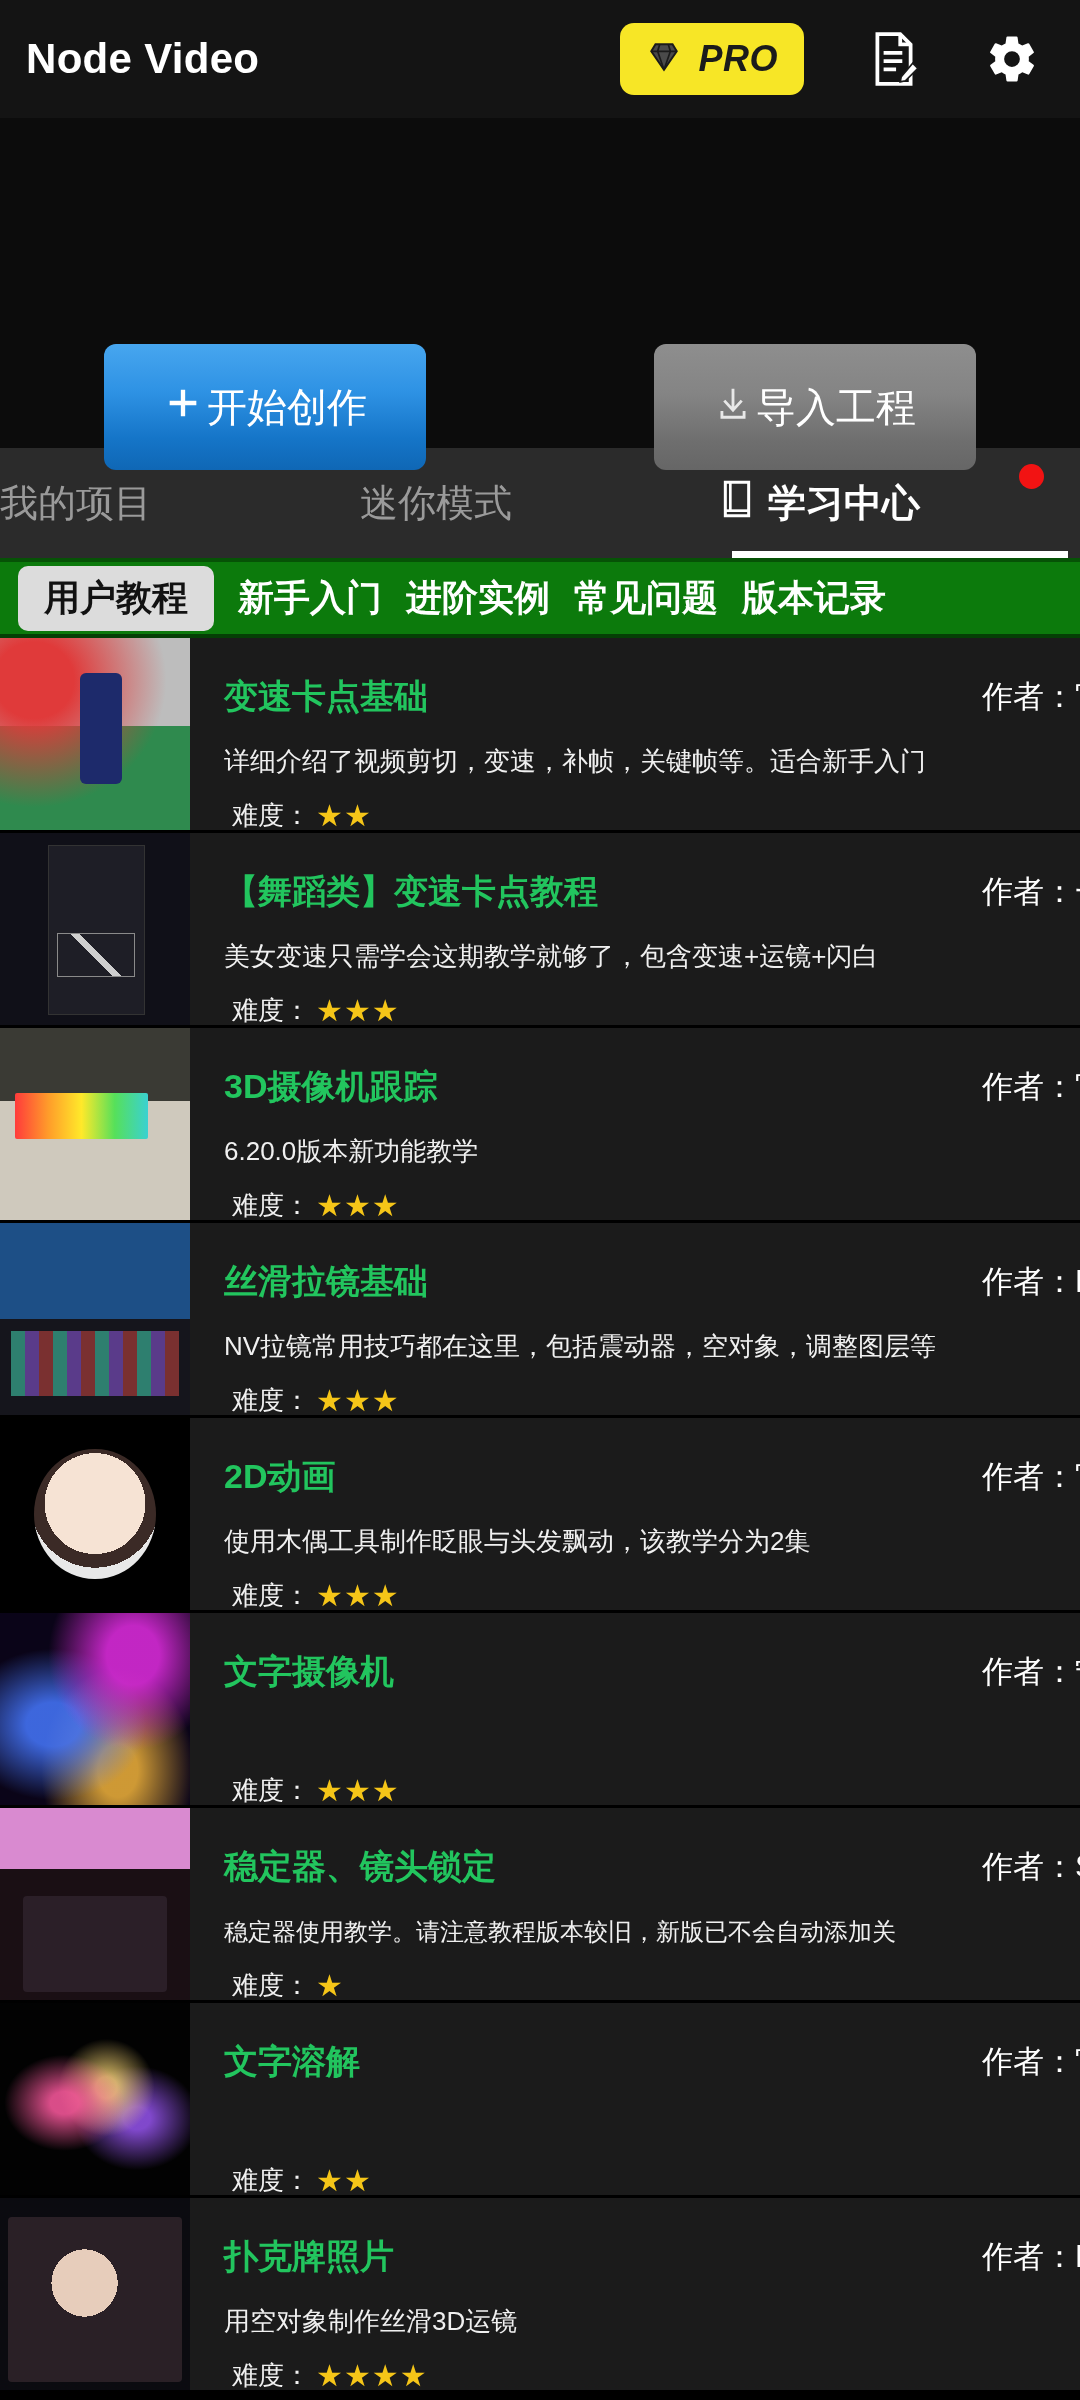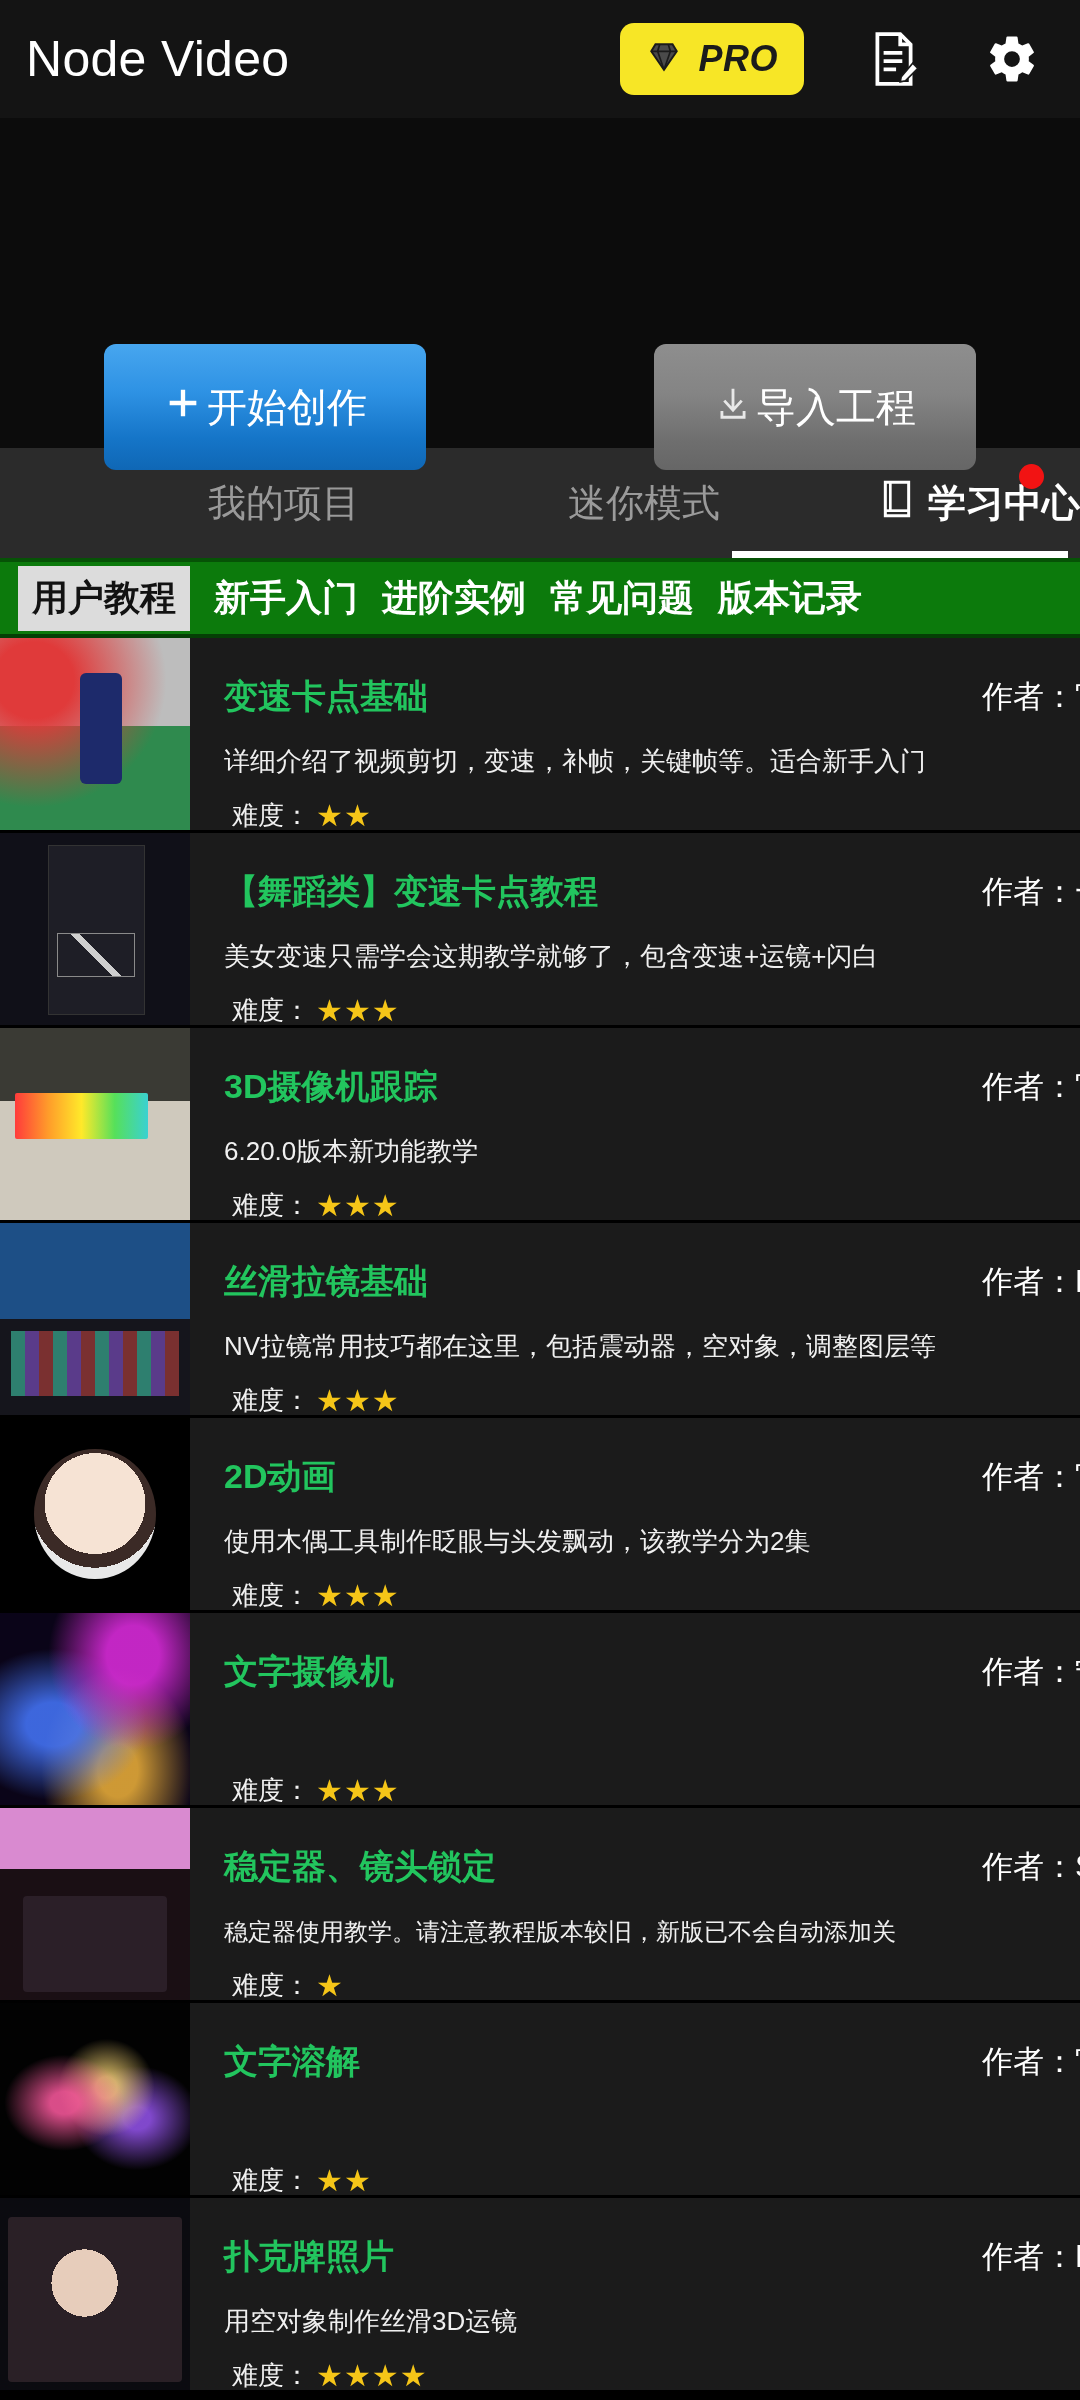--- a/index.html
+++ b/index.html
@@ -14,22 +14,22 @@
   .appbar {
     height: 118px;
     background: #141414;
     display: flex;
     align-items: center;
     padding: 0 40px 0 26px;
     position: relative;
   }
   .app-title {
     color: #ffffff;
-    font-size: 50px;
-    font-weight: 400;
+    font-size: 42px;
+    font-weight: 700;
     letter-spacing: .3px;
   }
   .appbar-right {
     margin-left: auto;
     display: flex;
     align-items: center;
     gap: 62px;
   }
   .pro-btn {
     background: #f7e626;
@@ -85,21 +85,21 @@
   .tabs {
     height: 110px;
     background: #2b2b2b;
     display: flex;
     align-items: stretch;
   }
   .tab {
     flex: 1;
     display: flex;
     align-items: center;
-    justify-content: flex-end;
+    justify-content: flex-start;
     gap: 14px;
     position: relative;
     color: #9a9a9a;
     font-size: 38px;
   }
   .tab.active { color: #ffffff; font-weight: 700; }
   .tab.active::after {
     content: "";
     position: absolute;
     left: 12px; right: 12px; bottom: 0;
@@ -128,22 +128,22 @@
   }
   .cat {
     color: #ffffff;
     font-size: 36px;
     font-weight: 700;
     white-space: nowrap;
   }
   .cat.active {
     background: #dcdcdc;
     color: #121212;
-    border-radius: 0;
-    padding: 8px 14px;
+    border-radius: 10px;
+    padding: 8px 26px;
   }
 
   
   .list {
     background: #000;
     height: 1762px;
     overflow: hidden;
   }
   .row {
     height: 195px;

